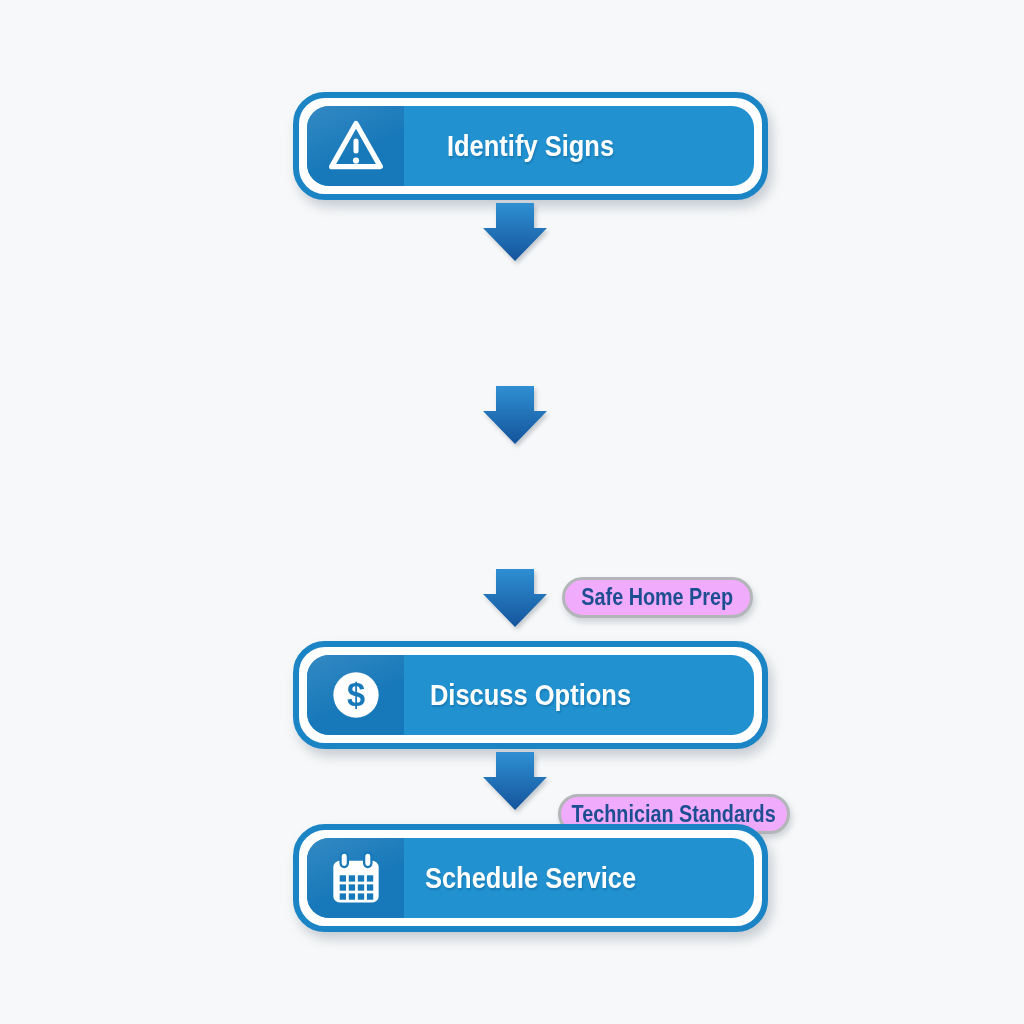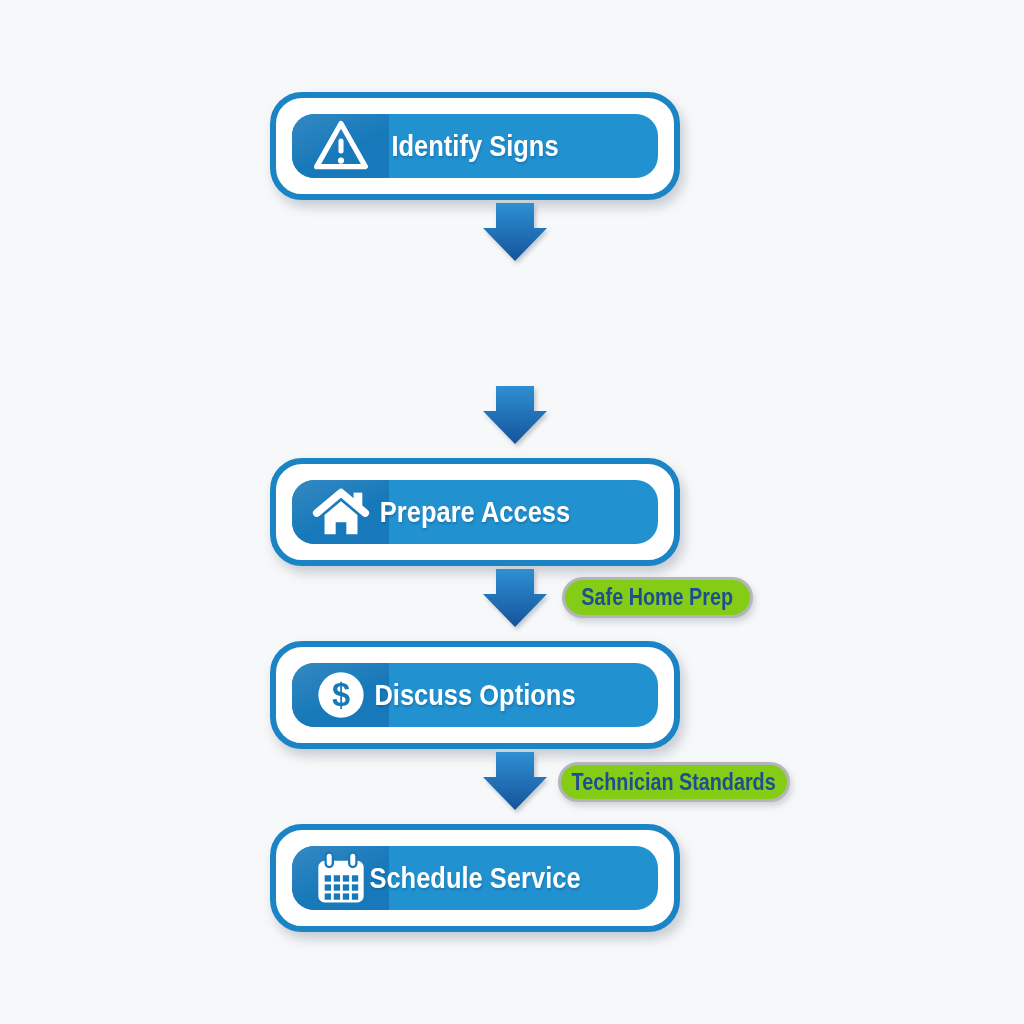--- a/index.html
+++ b/index.html
@@ -7,26 +7,26 @@
     position:relative;
     width:1024px;height:1024px;
     margin:0 auto;
     background:#f7f8f9;
     font-family:"Liberation Sans",sans-serif;
     overflow:hidden;
   }
   
   .step{
     position:absolute;
-    left:270px;width:410px;height:108px;
+    left:293px;width:475px;height:108px;
     box-sizing:border-box;
     border:6px solid #1b84c5;
     border-radius:32px;
     background:#ffffff;
-    padding:16px;
+    padding:8px;
     box-shadow:4px 7px 12px rgba(125,138,152,0.40);
   }
   .step-inner{
     position:relative;
     width:100%;height:100%;
     background:#2191d0;
     border-radius:22px;
     overflow:hidden;
   }
   .icon-section{
@@ -49,21 +49,21 @@
   
   .arrow{
     position:absolute;
     left:483px;width:64px;height:58px;
     filter:drop-shadow(2px 3px 2px rgba(95,108,122,0.35));
   }
   
   .pill{
     position:absolute;
     box-sizing:border-box;
-    background:#84cc16;
+    background:#f0abfc;
     border:3px solid #b3b6b9;
     border-radius:22px;
     display:flex;align-items:center;justify-content:center;
     box-shadow:2px 4px 6px rgba(125,138,152,0.35);
   }
   .pill span{
     color:#1d4e91;
     font-weight:bold;
     font-size:23px;
     transform:scaleX(0.86);
@@ -102,32 +102,20 @@
   <svg class="arrow" style="top:386px" viewBox="0 0 64 58">
     <defs>
       <linearGradient id="ag2" x1="0" y1="0" x2="0" y2="1">
         <stop offset="0" stop-color="#2f8fd2"></stop>
           <stop offset="1" stop-color="#14549c"></stop>
       </linearGradient>
     </defs>
     <path d="M13 0 H51 V25 H64 L32 58 L0 25 H13 Z" fill="url(#ag2)"></path>
   </svg>
 
-  <div class="step" style="top:458px">
-    <div class="step-inner">
-      <div class="icon-section">
-        <svg width="62" height="62" viewBox="0 0 64 64">
-          <rect x="45" y="12" width="9" height="14" fill="#ffffff"></rect>
-          <path d="M7 33 L32 12 L57 33" fill="none" stroke="#ffffff" stroke-width="8" stroke-linecap="round" stroke-linejoin="round"></path>
-          <path d="M15 35 L32 21 L49 35 V55 H37.5 V42.5 H26.5 V55 H15 Z" fill="#ffffff"></path>
-        </svg>
-      </div>
-      <div class="step-label">Prepare Access</div>
-    </div>
-  </div>
 
   <svg class="arrow" style="top:569px" viewBox="0 0 64 58">
     <defs>
       <linearGradient id="ag3" x1="0" y1="0" x2="0" y2="1">
         <stop offset="0" stop-color="#2f8fd2"></stop>
           <stop offset="1" stop-color="#14549c"></stop>
       </linearGradient>
     </defs>
     <path d="M13 0 H51 V25 H64 L32 58 L0 25 H13 Z" fill="url(#ag3)"></path>
   </svg>
@@ -151,21 +139,21 @@
   <svg class="arrow" style="top:752px" viewBox="0 0 64 58">
     <defs>
       <linearGradient id="ag4" x1="0" y1="0" x2="0" y2="1">
         <stop offset="0" stop-color="#2f8fd2"></stop>
           <stop offset="1" stop-color="#14549c"></stop>
       </linearGradient>
     </defs>
     <path d="M13 0 H51 V25 H64 L32 58 L0 25 H13 Z" fill="url(#ag4)"></path>
   </svg>
 
-  <div class="pill" style="left:558px;top:762px;width:232px;height:40px">
+  <div class="pill" style="left:558px;top:794px;width:232px;height:40px">
     <span>Technician Standards</span>
   </div>
 
   <div class="step" style="top:824px">
     <div class="step-inner">
       <div class="icon-section">
         <svg width="58" height="58" viewBox="0 0 64 64">
           <rect x="15" y="4" width="8" height="16" rx="4" fill="#ffffff"></rect>
           <rect x="41" y="4" width="8" height="16" rx="4" fill="#ffffff"></rect>
           <rect x="7" y="13" width="50" height="46" rx="7" fill="#ffffff"></rect>

